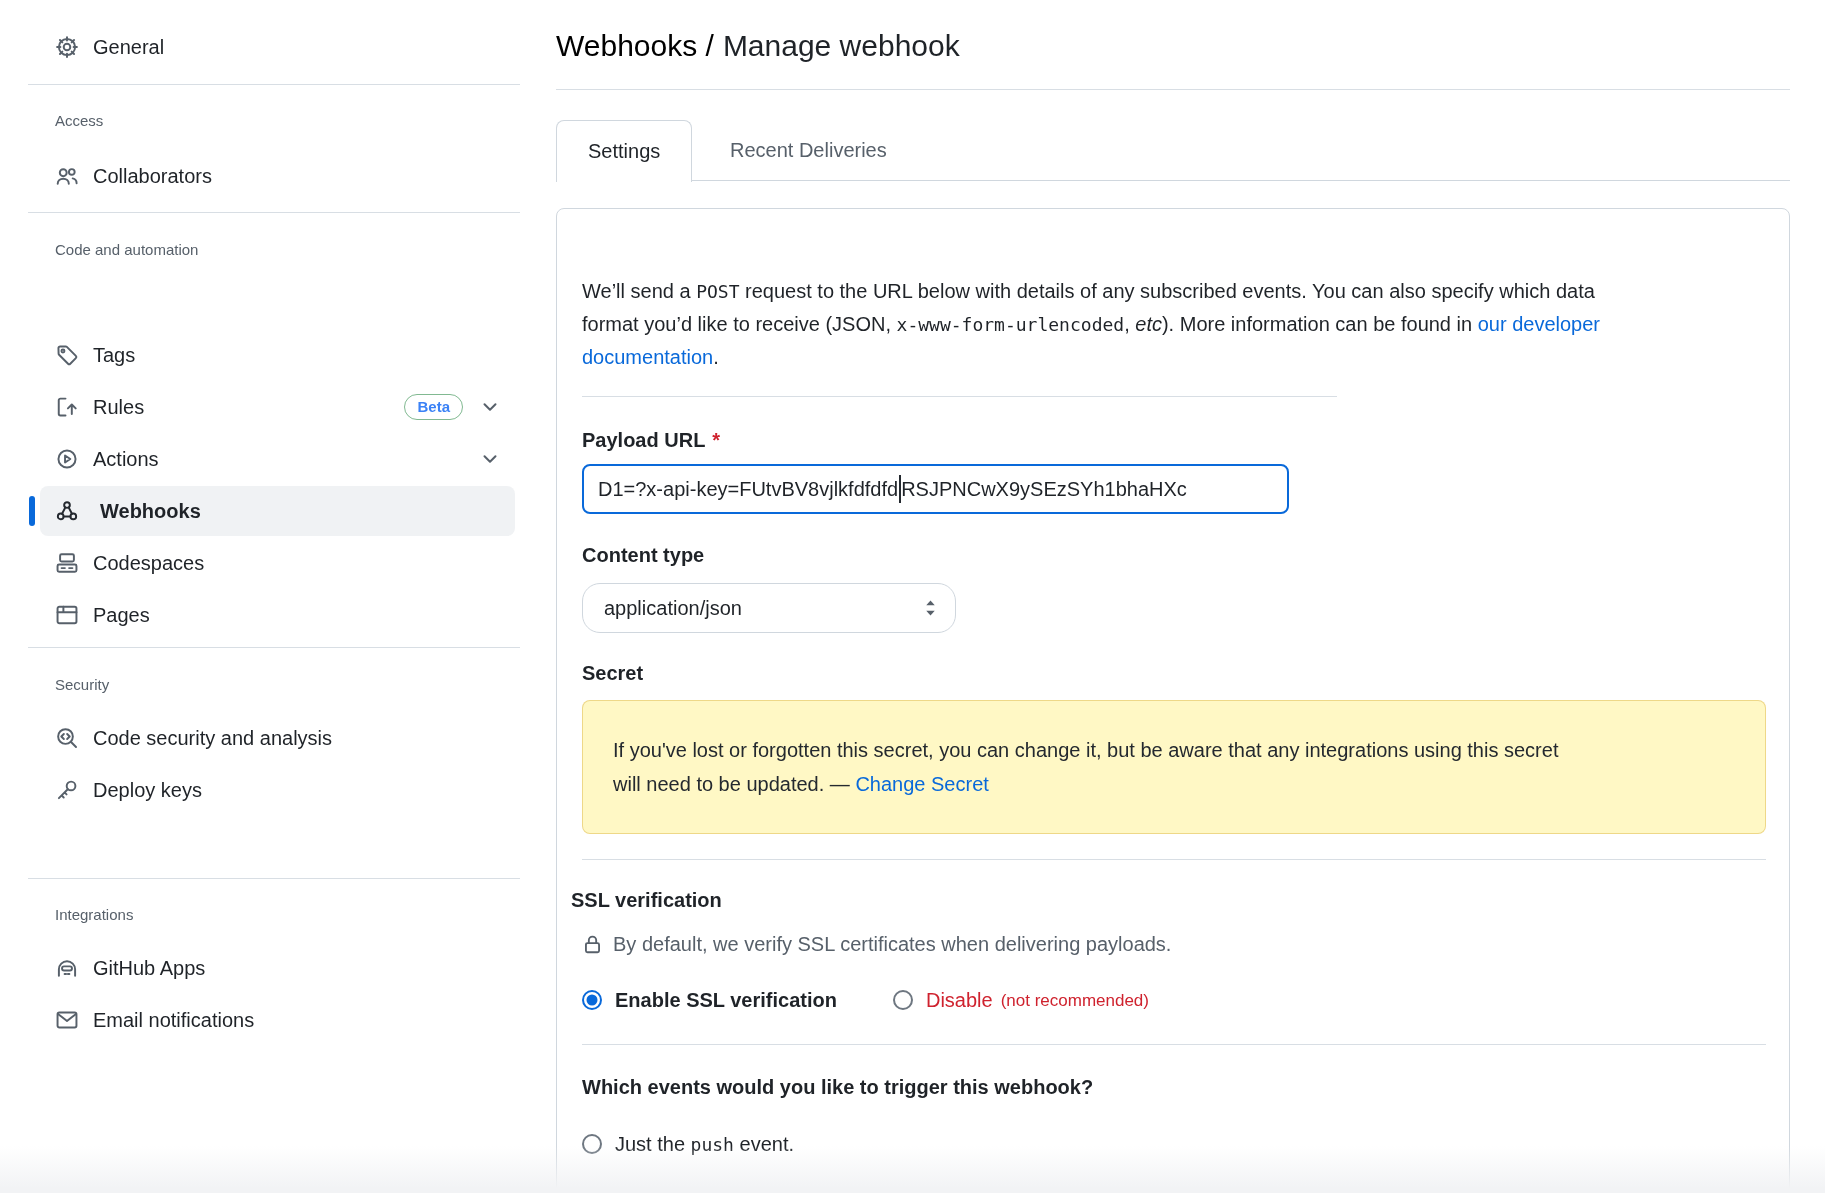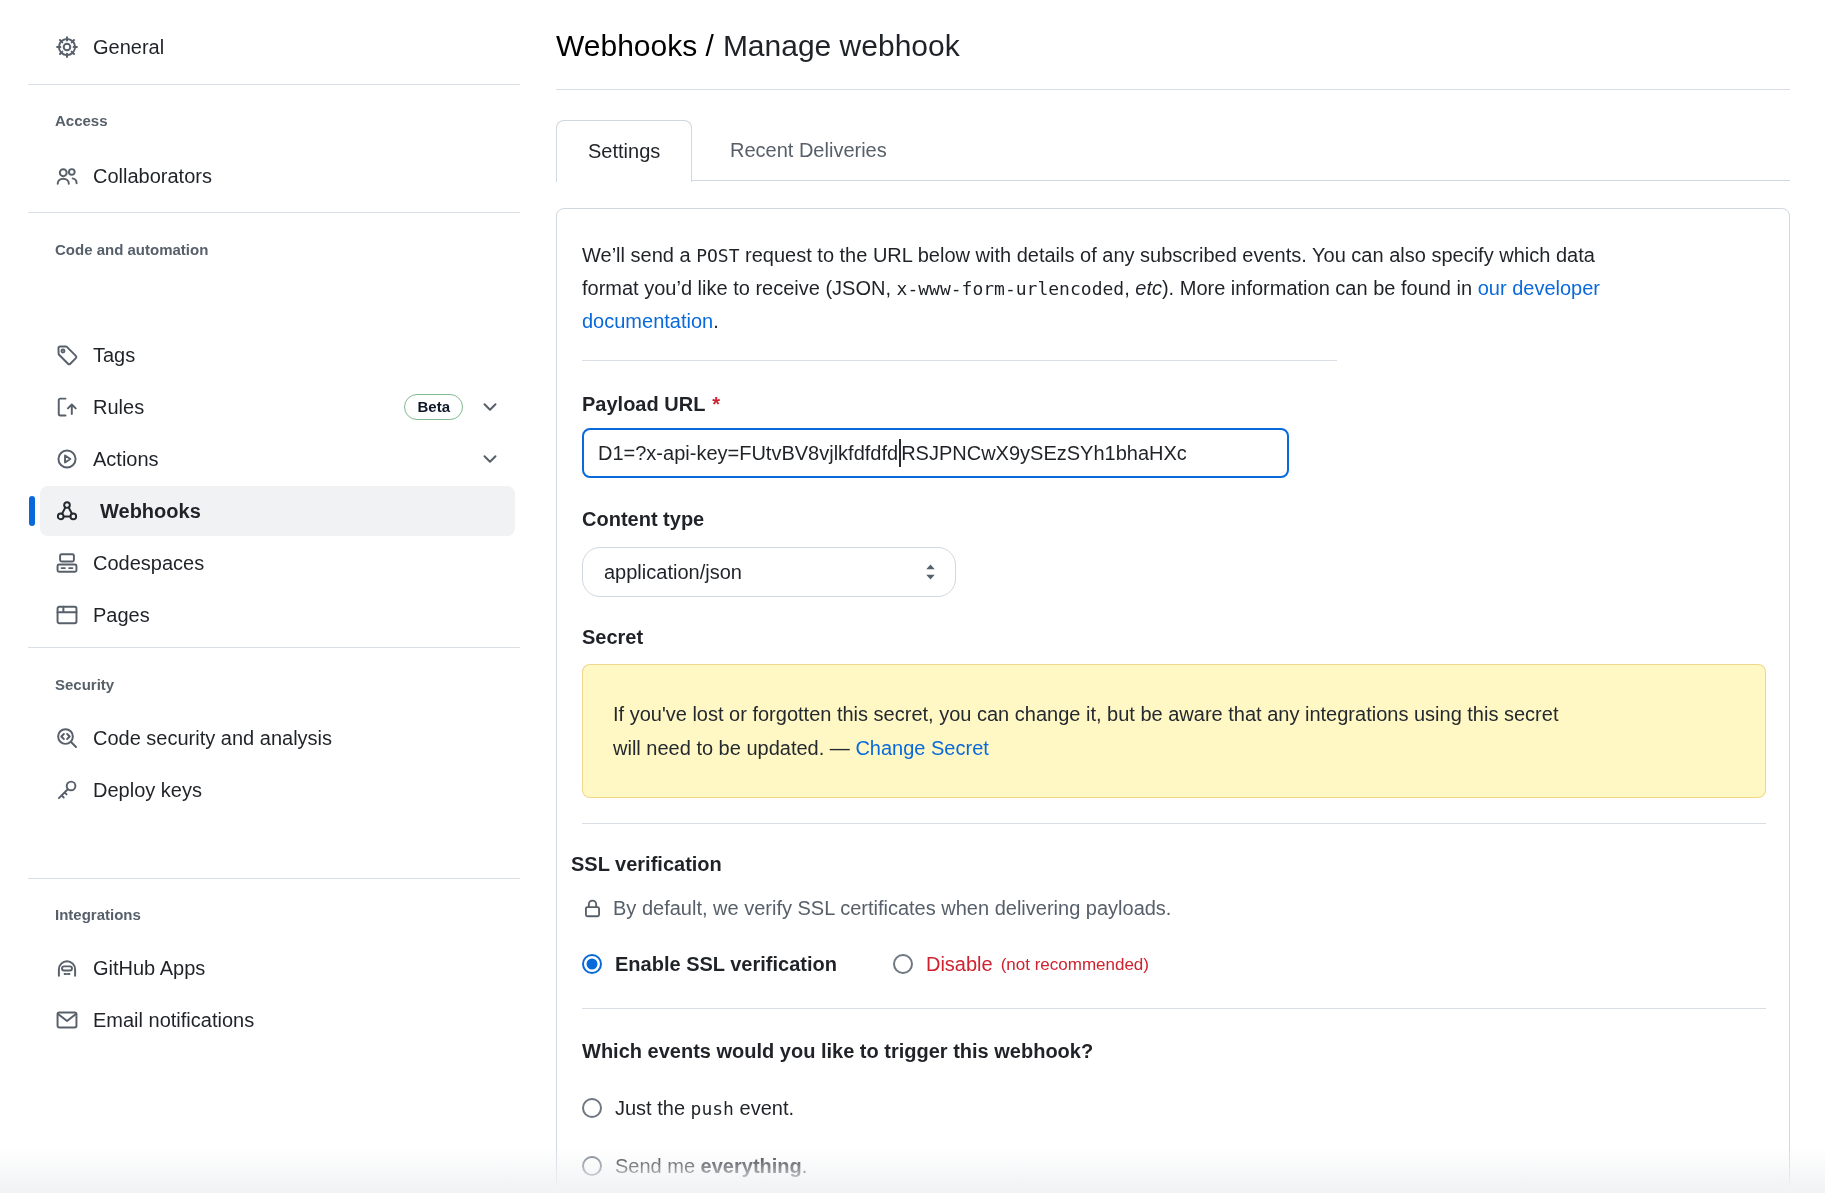--- a/index.html
+++ b/index.html
@@ -14,23 +14,23 @@
   .nav-item .nav-label { margin-left:14px; font-size:20px; color:#1f2328; white-space:nowrap; }
   .nav-item.selected { background:rgba(208,215,222,0.32);gap:7px; }
   .nav-item.selected .nav-label { font-weight:700; }
   .nav-item.selected::before { content:""; position:absolute; left:-11px; top:10px;
     width:6px; height:30px; border-radius:3px; background:#0969da; }
   .nav-icon { width:24px; height:24px; flex:0 0 24px; display:flex; align-items:center; }
   .nav-icon svg { width:24px; height:24px; stroke:#57606a; fill:none;
     stroke-width:1.3; stroke-linecap:round; stroke-linejoin:round; }
   .nav-item.selected .nav-icon svg { stroke:#24292f; }
   .sb-divider { position:absolute; left:28px; width:492px; height:1px; background:#d8dee4; }
-  .sb-header { position:absolute; left:55px; font-size:15px; font-weight:700; color:#57606a; }
+  .sb-header { position:absolute; left:55px; font-size:15px; font-weight:400; color:#57606a; }
   .beta-pill { position:absolute; right:52px; top:50%; transform:translateY(-50%);
-    font-size:15px; font-weight:600; color:#0f172a; border:1px solid rgba(26,127,55,0.55);
+    font-size:15px; font-weight:600; color:#3b82f6; border:1px solid rgba(26,127,55,0.55);
     border-radius:14px; padding:2px 12px; line-height:20px; }
   .chev { position:absolute; right:15px; top:50%; transform:translateY(-50%);
     width:20px; height:20px; }
   .chev svg { width:20px; height:20px; stroke:#57606a; fill:none; stroke-width:1.6;
     stroke-linecap:round; stroke-linejoin:round; }
 
   
   .page-title { position:absolute; left:556px; top:26px; font-size:30px; font-weight:400;
     line-height:40px; white-space:nowrap; }
   .page-title a { color:#000000; text-decoration:none; cursor:pointer; }
@@ -40,21 +40,21 @@
   .tab-settings { position:absolute; left:556px; top:120px; height:62px; padding:0 31px;
     display:flex; align-items:center; background:#fff; border:1px solid #d0d7de;
     border-bottom:none; border-radius:8px 8px 0 0; font-size:20px; color:#1f2328;
     z-index:2; cursor:pointer; }
   .tab-recent { position:absolute; left:700px; top:120px; height:60px; padding:0 30px;
     display:flex; align-items:center; font-size:20px; color:#57606a; cursor:pointer; }
 
   
   .panel { position:absolute; left:556px; top:208px; width:1234px; height:1020px;
     background:#fff; border:1px solid #d0d7de; border-radius:8px; }
-  .panel > * { position:absolute; }
+  .panel > * { position:absolute;margin-top:36px; }
   .intro { left:25px; top:30px; width:1150px; font-size:20px; line-height:32px; color:#1f2328; }
   .intro code, .mono { font-family:"DejaVu Sans Mono","Liberation Mono",monospace; font-size:18px; }
   .intro em { font-style:italic; }
   .intro a { color:#0969da; text-decoration:none; cursor:pointer; }
   .hr1 { left:25px; top:151px; width:755px;  height:1px; background:#d8dee4; }
   .hr2 { left:25px; top:614px; width:1184px; height:1px; background:#d8dee4; }
   .hr3 { left:25px; top:799px; width:1184px; height:1px; background:#d8dee4; }
   .f-label { font-size:20px; font-weight:700; color:#1f2328; line-height:26px; }
   .req { color:#cf222e; font-weight:700; margin-left:7px; }
   .lbl-payload { left:25px; top:182px; }

